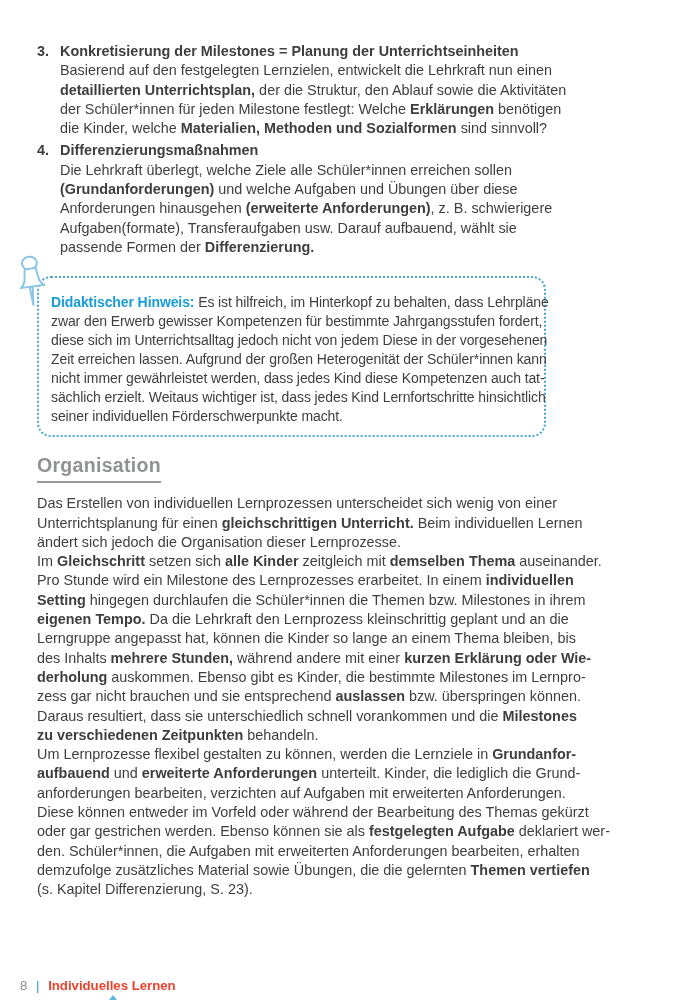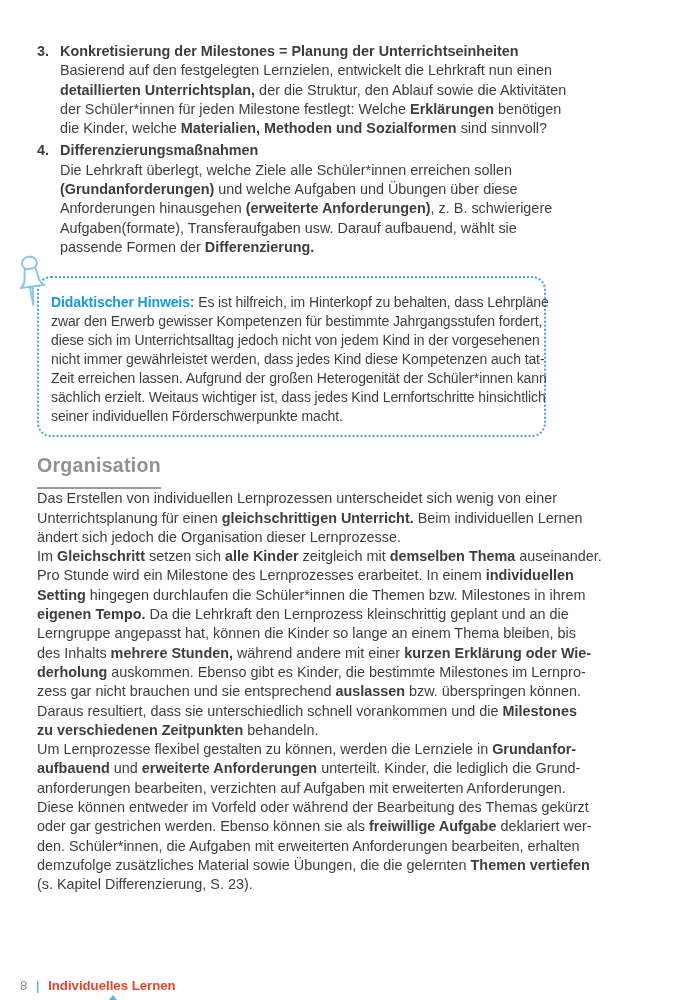--- a/index.html
+++ b/index.html
@@ -21,23 +21,23 @@
   .hintwrap { position:relative; margin-top:19px; width:509px; }
   .pin { position:absolute; left:-25px; top:-23px; color:var(--pin-blue,#8cc6e6); }
   .hintbox {
     border:2px dotted var(--box-border,#49a5d8); border-radius:14px;
     padding:15px 12px 9px 12px; background:#ffffff;
     font-size:14px; line-height:19px; letter-spacing:-0.1px;
   }
 
   .section { margin:17px 0 0 0; font-size:19.5px; line-height:22px;
     color:var(--heading-gray,#8f9194); font-weight:bold; letter-spacing:0.3px; }
-  .section .underlined { display:inline-block; border-bottom:2px solid var(--underline-gray,#999b9e); padding-bottom:11px; }
+  .section .underlined { display:inline-block; border-bottom:2px solid var(--underline-gray,#999b9e); padding-bottom:5px; }
 
-  .bodytext { }
+  .bodytext { margin-top:11px; }
 
   .footer { position:absolute; left:20px; top:978px; font-size:13.2px; line-height:16px; color:var(--footer-gray,#8a8a8a); }
   .fdiv { color:var(--footer-divider,#2b9fd6); margin:0 5px; font-weight:normal; }
   .fchap { color:var(--footer-red,#e8432d); font-weight:bold; }
 
   .edgemark { position:absolute; left:109px; top:995px; width:0; height:0;
     border-left:4px solid transparent; border-right:4px solid transparent;
     border-bottom:5px solid var(--pin-edge,#5fb5e0); }
 </style>
 </head>
@@ -80,23 +80,23 @@
           <ellipse cx="20" cy="10" rx="7.5" ry="6.5"></ellipse>
           <path d="M14.5 15.5 L25.5 15.5 L27.5 28 Q28.5 31 32 33.5 L8 33.5 Q11.5 31 12.5 28 Z"></path>
           <path d="M20 34 L18.2 52 L17 34 Z"></path>
         </g>
       </svg>
     </span>
     <div class="hintbox">
       <div>
           <div class="line"><span class="hl">Didaktischer Hinweis:</span><span> Es ist hilfreich, im Hinterkopf zu behalten, dass Lehrpläne</span></div>
           <div class="line"><span>zwar den Erwerb gewisser Kompetenzen für bestimmte Jahrgangsstufen fordert,</span></div>
-          <div class="line"><span>diese sich im Unterrichtsalltag jedoch nicht von jedem Kind in der vorgesehenen</span></div>
+          <div class="line"><span>diese sich im Unterrichtsalltag jedoch nicht von jedem Diese in der vorgesehenen</span></div>
+          <div class="line"><span>Zeit erreichen lassen. Aufgrund der großen Heterogenität der Schüler*innen kann</span></div>
           <div class="line"><span>nicht immer gewährleistet werden, dass jedes Kind diese Kompetenzen auch tat-</span></div>
-          <div class="line"><span>Zeit erreichen lassen. Aufgrund der großen Heterogenität der Schüler*innen kann</span></div>
           <div class="line"><span>sächlich erzielt. Weitaus wichtiger ist, dass jedes Kind Lernfortschritte hinsichtlich</span></div>
           <div class="line"><span>seiner individuellen Förderschwerpunkte macht.</span></div>
         </div>
     </div>
   </div>
 
   <h2 class="section">
     <span class="underlined">Organisation</span>
   </h2>
 
@@ -111,21 +111,21 @@
       <div class="line"><span>Lerngruppe angepasst hat, können die Kinder so lange an einem Thema bleiben, bis</span></div>
       <div class="line"><span>des Inhalts </span><span class="b">mehrere Stunden,</span><span> während andere mit einer </span><span class="b">kurzen Erklärung oder Wie-</span></div>
       <div class="line"><span class="b">derholung</span><span> auskommen. Ebenso gibt es Kinder, die bestimmte Milestones im Lernpro-</span></div>
       <div class="line"><span>zess gar nicht brauchen und sie entsprechend </span><span class="b">auslassen</span><span> bzw. überspringen können.</span></div>
       <div class="line"><span>Daraus resultiert, dass sie unterschiedlich schnell vorankommen und die </span><span class="b">Milestones</span></div>
       <div class="line"><span class="b">zu verschiedenen Zeitpunkten</span><span> behandeln.</span></div>
       <div class="line"><span>Um Lernprozesse flexibel gestalten zu können, werden die Lernziele in </span><span class="b">Grundanfor-</span></div>
       <div class="line"><span class="b">aufbauend</span><span> und </span><span class="b">erweiterte Anforderungen</span><span> unterteilt. Kinder, die lediglich die Grund-</span></div>
       <div class="line"><span>anforderungen bearbeiten, verzichten auf Aufgaben mit erweiterten Anforderungen.</span></div>
       <div class="line"><span>Diese können entweder im Vorfeld oder während der Bearbeitung des Themas gekürzt</span></div>
-      <div class="line"><span>oder gar gestrichen werden. Ebenso können sie als </span><span class="b">freiwillige Aufgabe</span><span> deklariert wer-</span></div>
+      <div class="line"><span>oder gar gestrichen werden. Ebenso können sie als </span><span class="b">festgelegten Aufgabe</span><span> deklariert wer-</span></div>
       <div class="line"><span>den. Schüler*innen, die Aufgaben mit erweiterten Anforderungen bearbeiten, erhalten</span></div>
       <div class="line"><span>demzufolge zusätzliches Material sowie Übungen, die die gelernten </span><span class="b">Themen vertiefen</span></div>
       <div class="line"><span>(s. Kapitel Differenzierung, S. 23).</span></div>
     </div>
 
   <div class="footer">
     <span>8</span>
     <span class="fdiv">|</span>
     <span class="fchap">Individuelles Lernen</span>
   </div>

